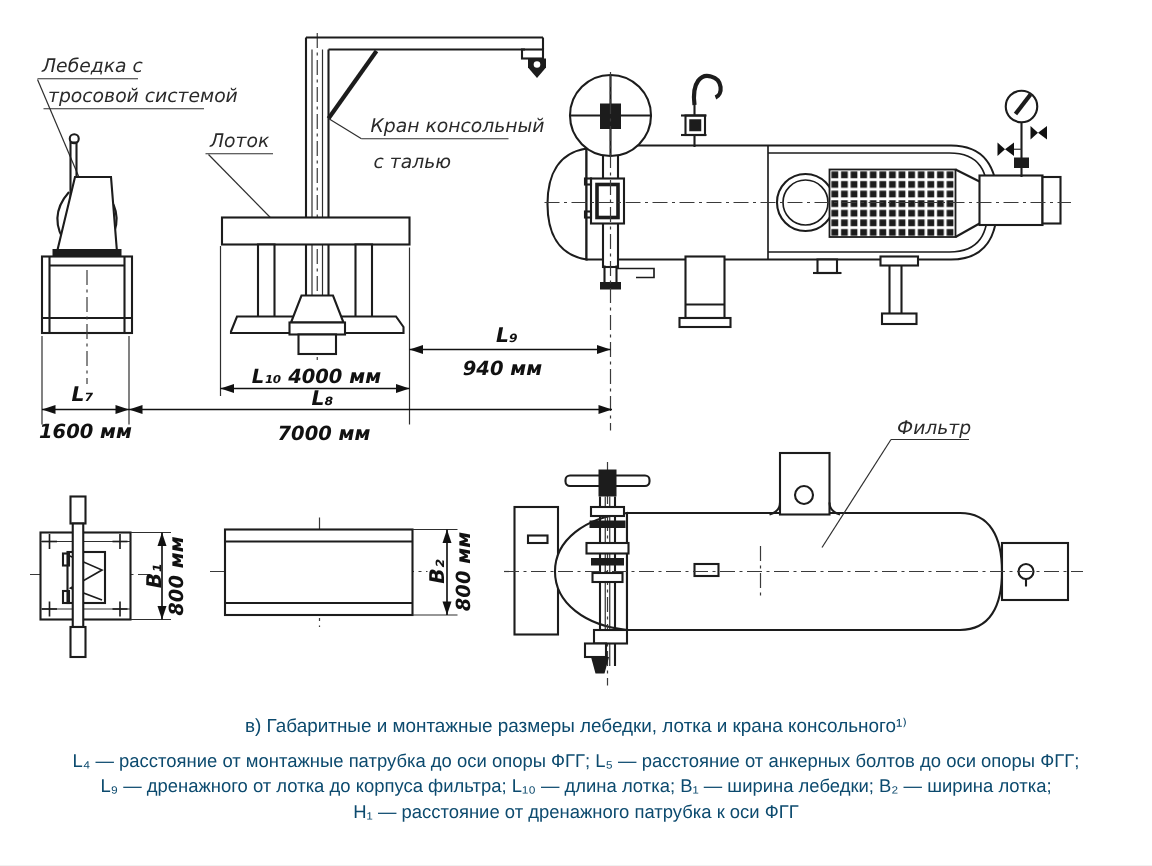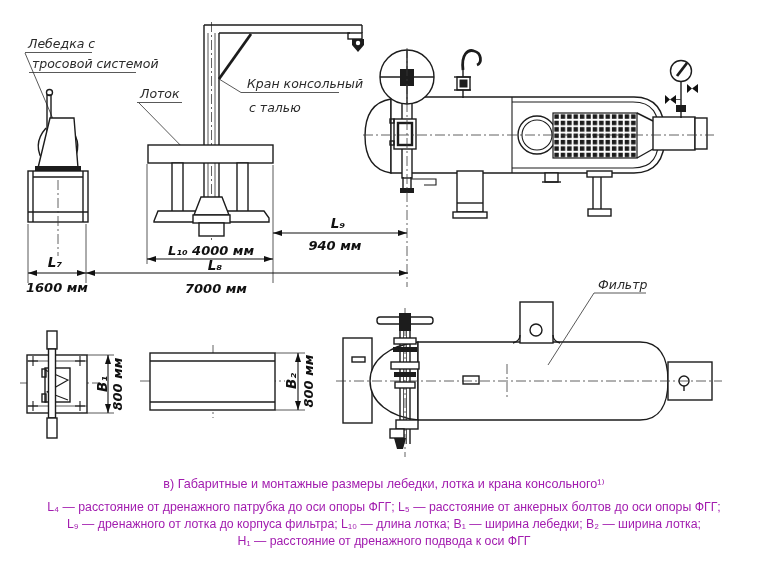--- a/index.html
+++ b/index.html
@@ -13,21 +13,21 @@
   .med{stroke:#1c1c1c;stroke-width:1.1;fill:none;}
   .thin{stroke:#2e2e2e;stroke-width:0.8;fill:none;}
   .cl {stroke:#3a3a3a;stroke-width:0.8;fill:none;stroke-dasharray:10 3 2 3;}
   .ink{fill:#1c1c1c;stroke:none;}
   .dim{stroke:#111111;stroke-width:1.1;fill:none;}
   .arr{fill:#111111;stroke:none;}
   text.hand{font:italic 12.5px "DejaVu Sans",sans-serif;fill:#2a2a2a;}
   text.diml{font:italic 700 13.5px "DejaVu Sans",sans-serif;fill:#111111;}
   text.dimt{font:italic 700 13px "DejaVu Sans",sans-serif;fill:#111111;}
   
-  .captions{position:absolute;left:0;top:472px;width:768px;text-align:center;color:#a21caf;}
+  .captions{position:absolute;left:0;top:472px;width:768px;text-align:center;color:#0c4a6e;}
   .caption{font-size:12.6px;margin:4px 0 8px 0;}
   .legend p{margin:0;font-size:12.3px;line-height:17px;
             font-family:"Liberation Sans","DejaVu Sans",sans-serif;}
 </style>
 </head>
 <body>
 
 <div class="page">
 
 <svg width="768" height="470" viewBox="0 0 768 470">
@@ -290,19 +290,19 @@
 
     <line class="thin" x1="594" y1="293" x2="548" y2="365"></line>
     <text class="hand" x="598" y="289">Фильтр</text>
     <line class="thin" x1="594" y1="293" x2="646" y2="293"></line>
   </g>
 </svg>
 
 <div class="captions">
   <div class="caption">в) Габаритные и монтажные размеры лебедки, лотка и крана консольного¹⁾</div>
   <div class="legend">
-    <p>L₄ — расстояние от дренажного патрубка до оси опоры ФГГ; L₅ — расстояние от анкерных болтов до оси опоры ФГГ;</p>
+    <p>L₄ — расстояние от монтажные патрубка до оси опоры ФГГ; L₅ — расстояние от анкерных болтов до оси опоры ФГГ;</p>
     <p>L₉ — дренажного от лотка до корпуса фильтра; L₁₀ — длина лотка; B₁ — ширина лебедки; B₂ — ширина лотка;</p>
-    <p>H₁ — расстояние от дренажного подвода к оси ФГГ</p>
+    <p>H₁ — расстояние от дренажного патрубка к оси ФГГ</p>
   </div>
 </div>
 
 </div>
 
 </body></html>

